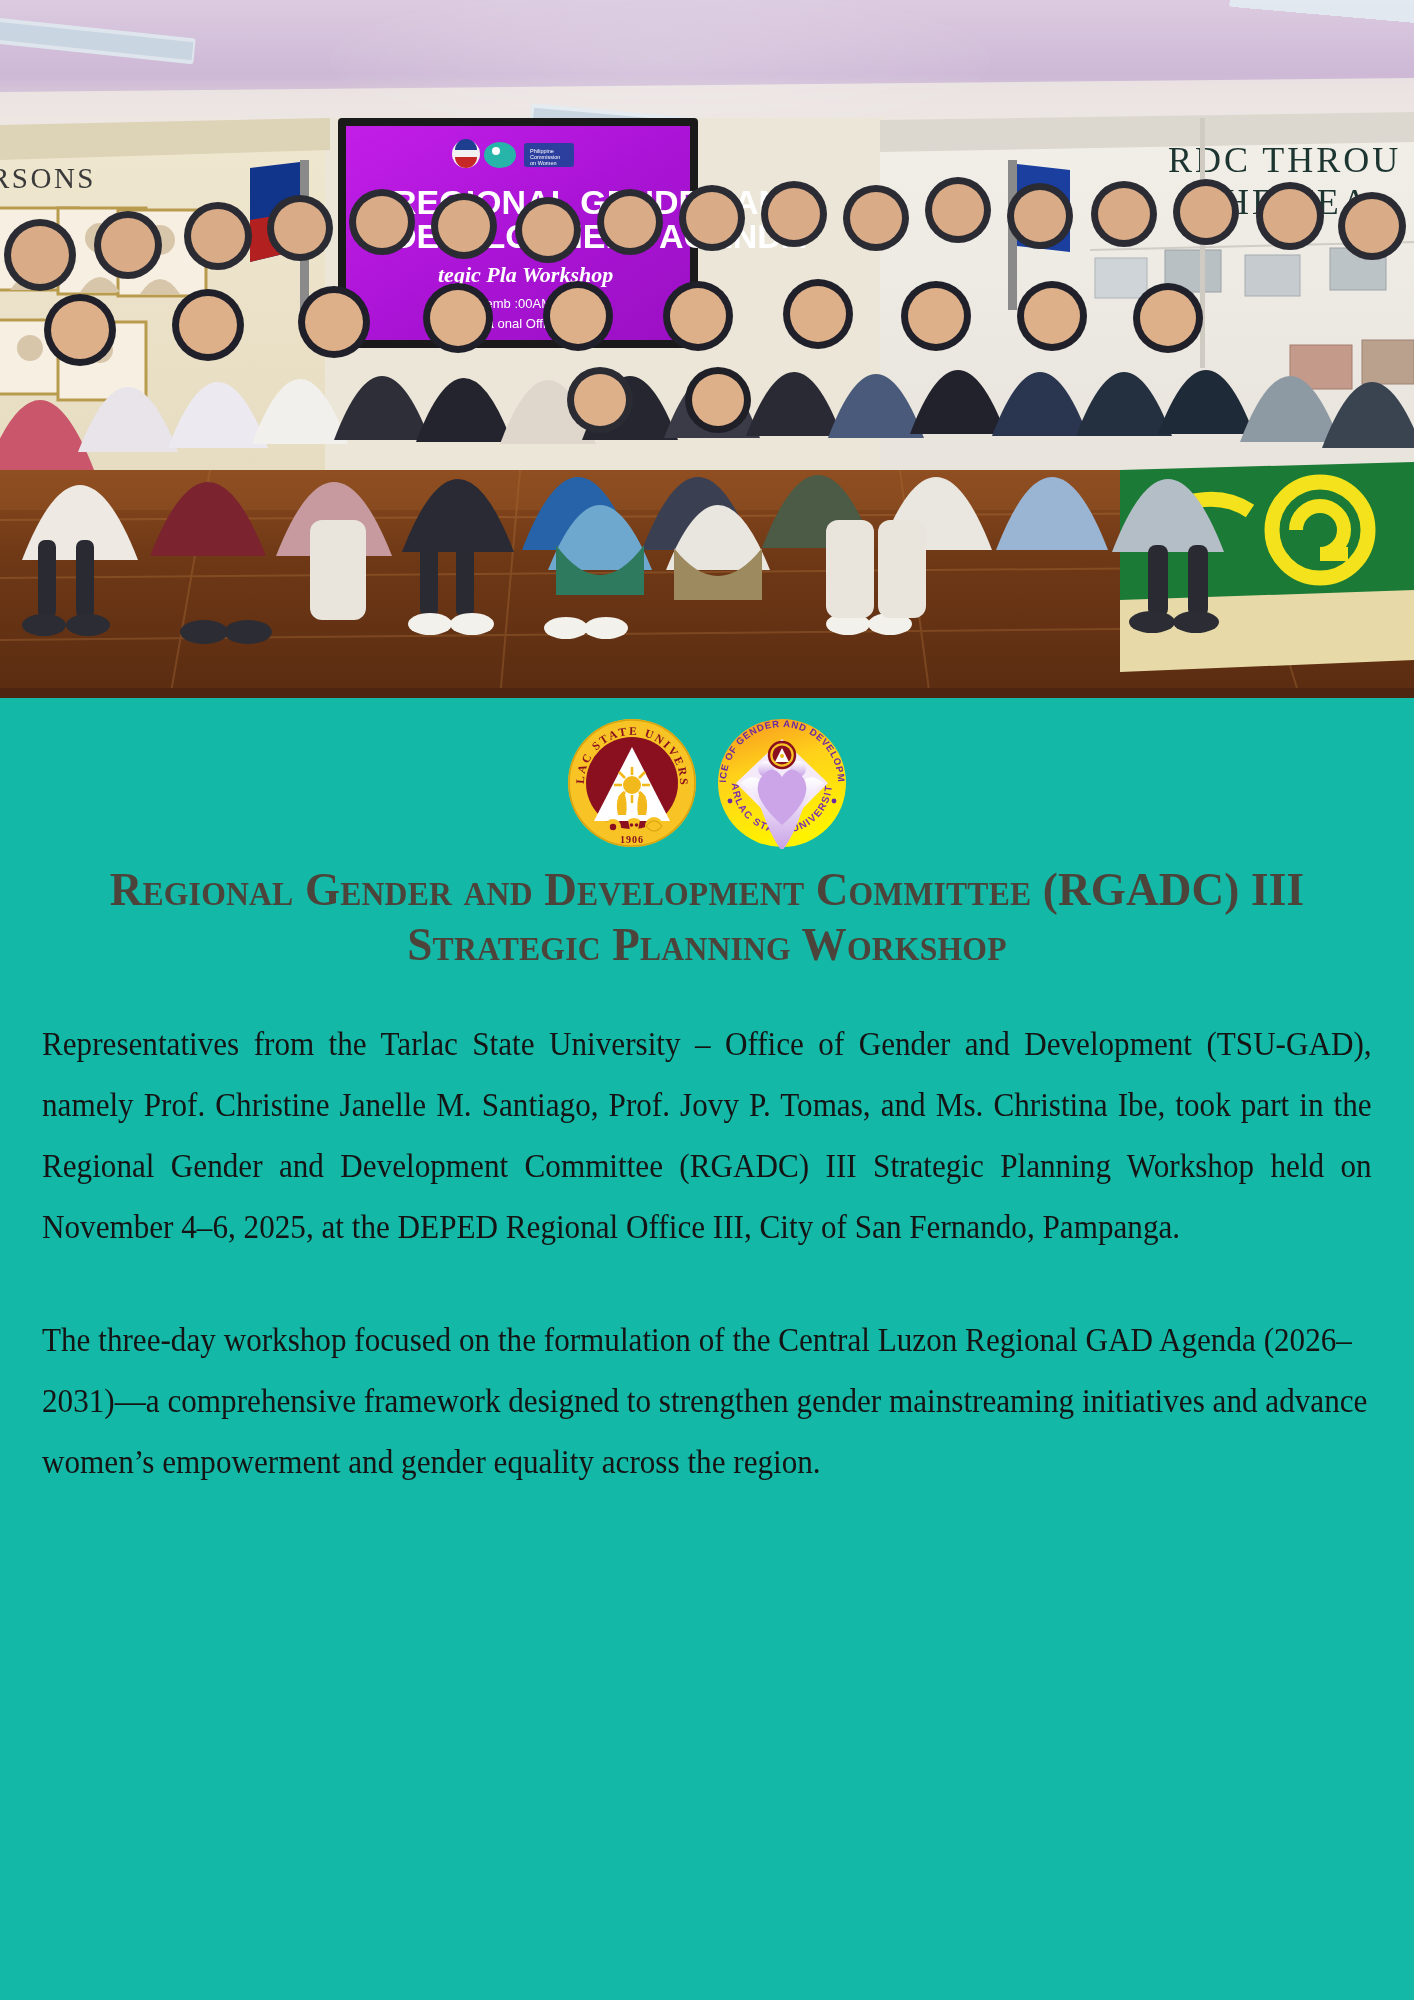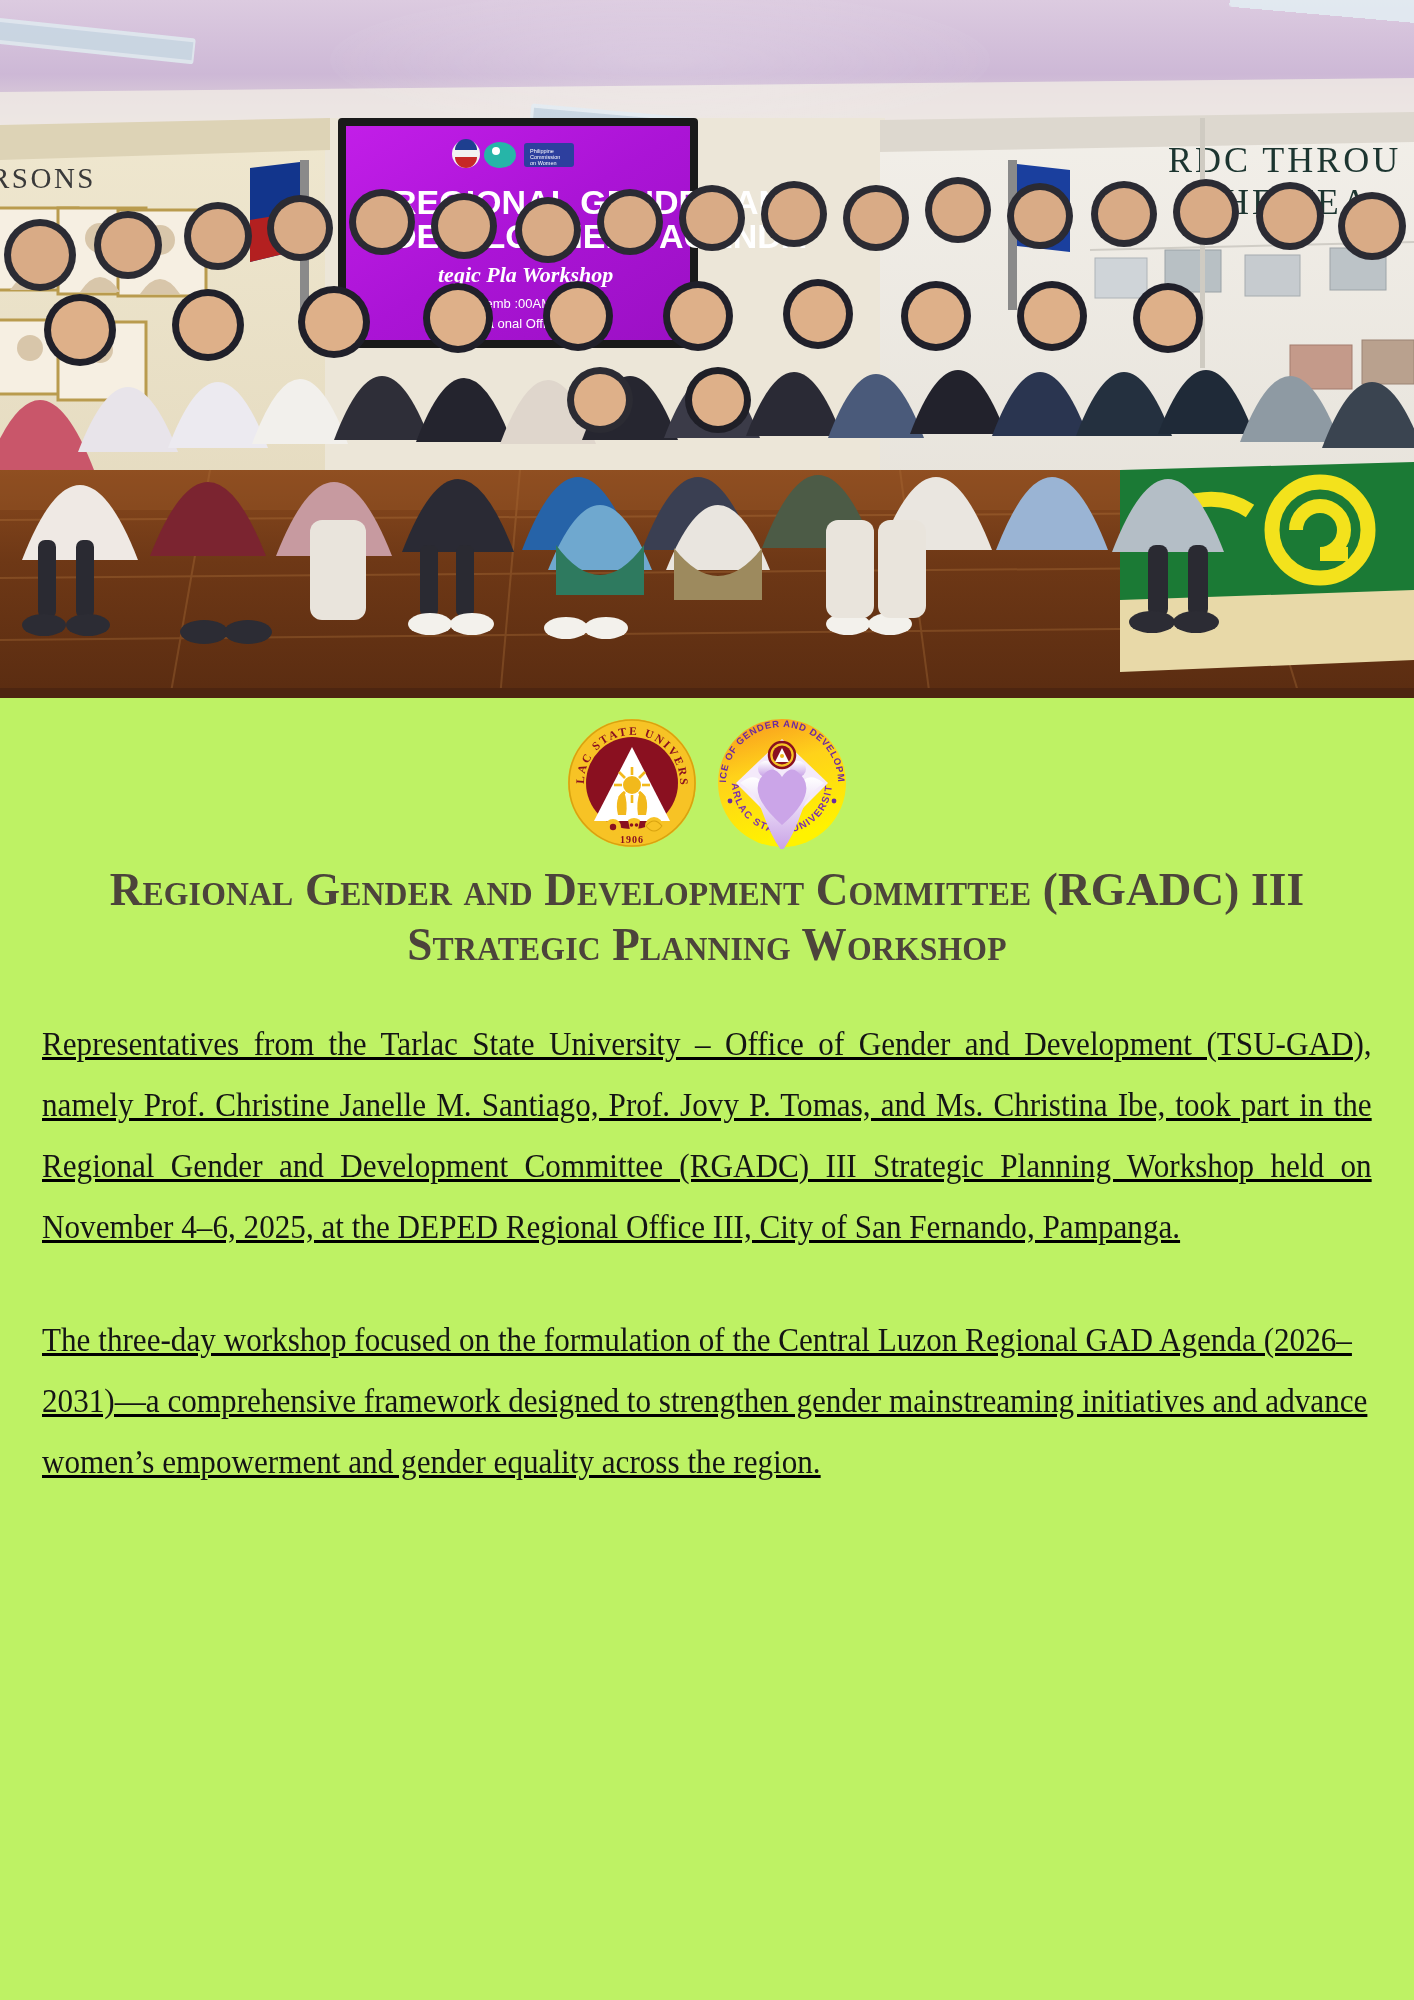--- a/index.html
+++ b/index.html
@@ -5,21 +5,21 @@
   * { margin:0; padding:0; box-sizing:border-box; }
   html, body {
     width:1414px;
     background:#ffffff;
     font-family:"Liberation Serif", serif;
   }
   #page {
     position:relative;
     width:1414px;
     height:2000px;
-    background:#bef264;
+    background:#14b8a6;
     overflow:hidden;
   }
 
   
   .photo {
     position:relative;
     width:1414px;
     height:698px;
     overflow:hidden;
     background:#2a2028;
@@ -51,21 +51,20 @@
     letter-spacing:0.2px;
     line-height:1.16;
     transform:scaleX(0.96);
     transform-origin:center top;
   }
 
   
   .article {
     width:1414px;
     padding:42px 42px 0 42px;
-    text-decoration:underline;
   }
   .article p {
     font-family:"Liberation Serif", serif;
     font-size:33.5px;
     line-height:61px;
     color:#141414;
     text-align:justify;
     text-justify:inter-word;
     transform:scaleX(0.93);
     transform-origin:left top;

